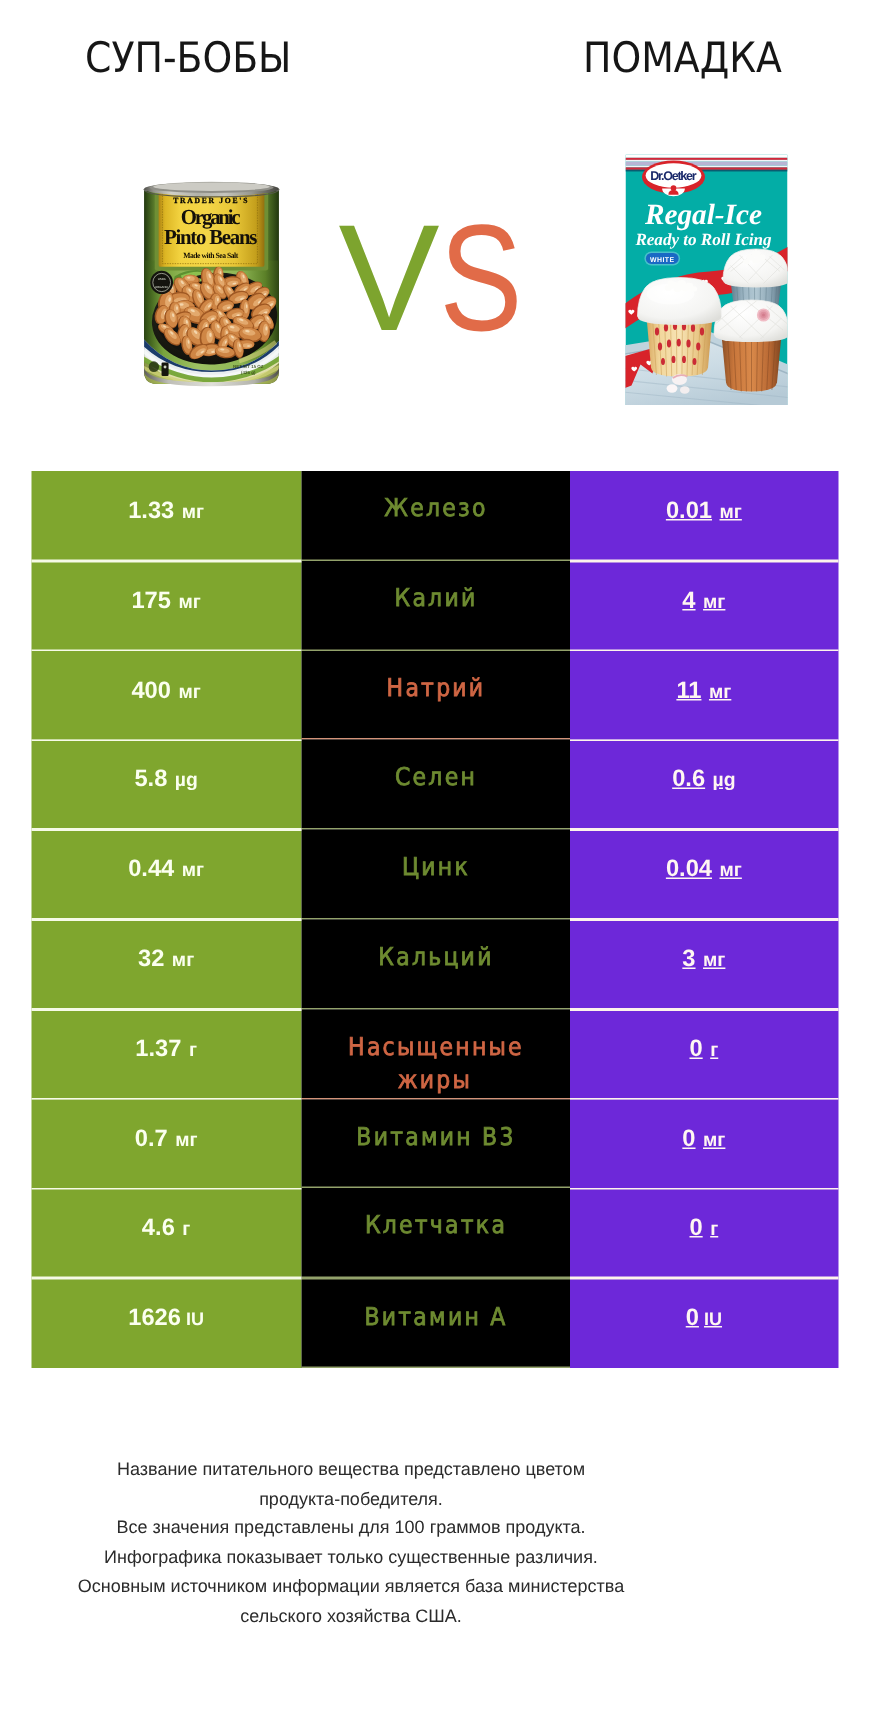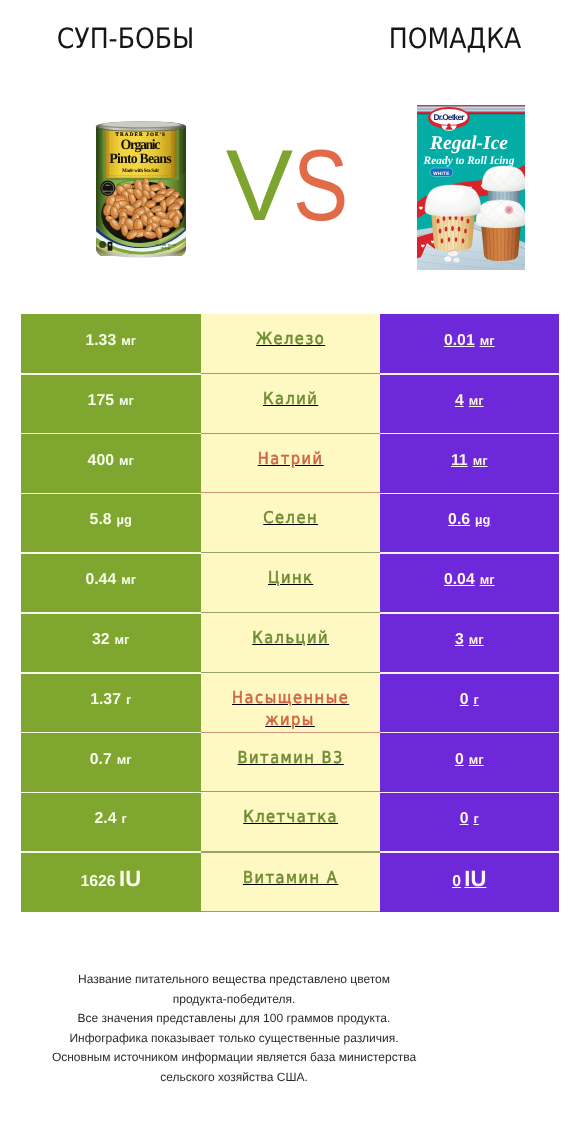--- a/index.html
+++ b/index.html
@@ -25,26 +25,26 @@
   .vs .v{color:#7DA42E;}
   .vs .s{color:#E16B48;}
 
   
   .tbl{position:absolute;left:21px;top:314px;width:538px;}
   .row{display:flex;height:59.8px;position:relative;}
   .row+.row::before{content:"";position:absolute;left:0;top:-0.8px;width:179.5px;height:1.6px;background:#F6FAE6;z-index:3;}
   .row+.row::after{content:"";position:absolute;left:358.5px;top:-0.8px;width:179.5px;height:1.6px;background:#FDF3EC;z-index:3;}
   .cell{display:flex;align-items:flex-start;justify-content:center;text-align:center;}
   .c-left{width:179.5px;color:#FBFFEF;background:#7FA62E;}
-  .c-mid{width:179px;background:#fef9c3;border-style:solid;border-width:0 0 1.1px 0;text-decoration:underline;}
+  .c-mid{width:179px;background:#000000;border-style:solid;border-width:0 0 1.1px 0;}
   .row:last-child .c-mid{border-width:1.1px 0;}
   .c-right{width:179.5px;color:#FFF6F2;background:#6d28d9;text-decoration:underline;}
   .val{font-size:15.8px;font-weight:700;letter-spacing:0px;position:relative;top:19px;line-height:16px;}
   .val .u{font-size:12.9px;font-weight:700;padding-left:5px;}
-  .val .u.caps{font-size:22px;padding-left:3.4px;}
+  .val .u.caps{font-size:12px;padding-left:3.4px;}
   .lbl{font-family:"DejaVu Sans",sans-serif;font-stretch:condensed;font-weight:400;font-size:16.3px;letter-spacing:1.5px;line-height:22.4px;position:relative;top:14px;text-indent:1.35px;}
   .lbl.g{color:#6E8B31;-webkit-text-stroke:0.52px #6E8B31;}
   .lbl.o{color:#CF6644;-webkit-text-stroke:0.52px #CF6644;}
   .c-mid.g{border-color:#93A26B;}
   .c-mid.o{border-color:#D39379;}
 
   
   .foot{position:absolute;left:0;top:970px;width:468px;text-align:center;color:#2b2b2b;font-size:12px;line-height:19.6px;}
 </style>
 </head>
@@ -845,21 +845,21 @@
         </div>
         <div class="cell c-mid g">
           <span class="lbl g">Витамин B3</span>
         </div>
         <div class="cell c-right">
           <span class="val"><span>0</span><span class="u">мг</span></span>
         </div>
       </div>
       <div class="row">
         <div class="cell c-left">
-          <span class="val"><span>2.4</span><span class="u">г</span></span>
+          <span class="val"><span>4.6</span><span class="u">г</span></span>
         </div>
         <div class="cell c-mid g">
           <span class="lbl g">Клетчатка</span>
         </div>
         <div class="cell c-right">
           <span class="val"><span>0</span><span class="u">г</span></span>
         </div>
       </div>
       <div class="row">
         <div class="cell c-left">

